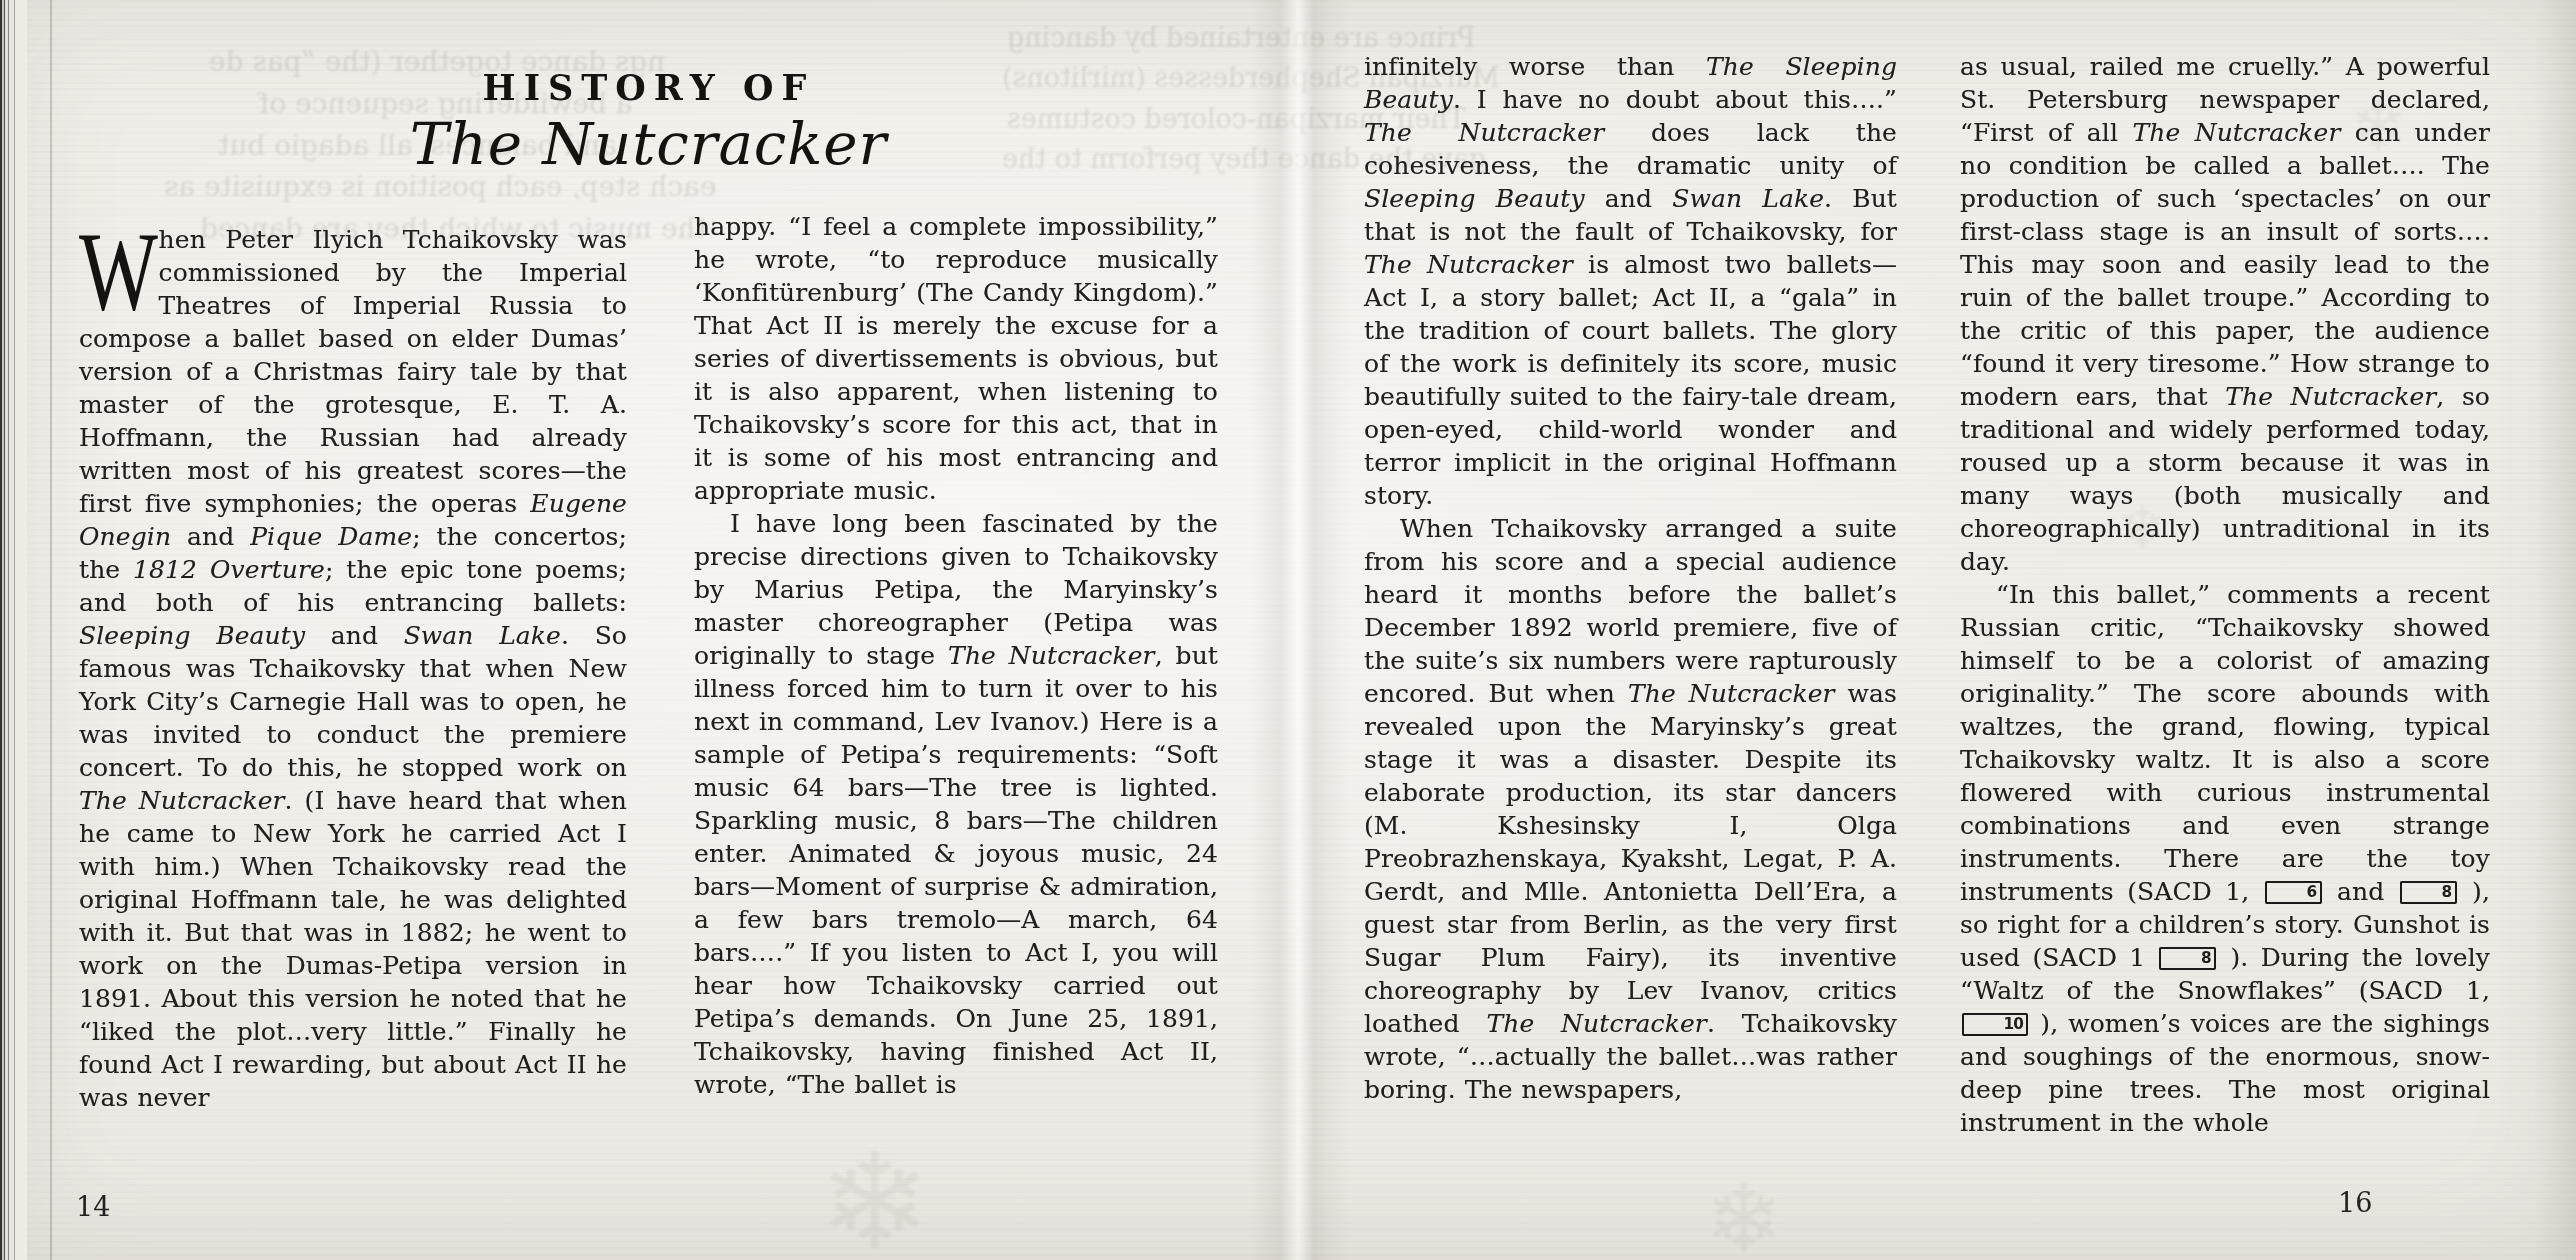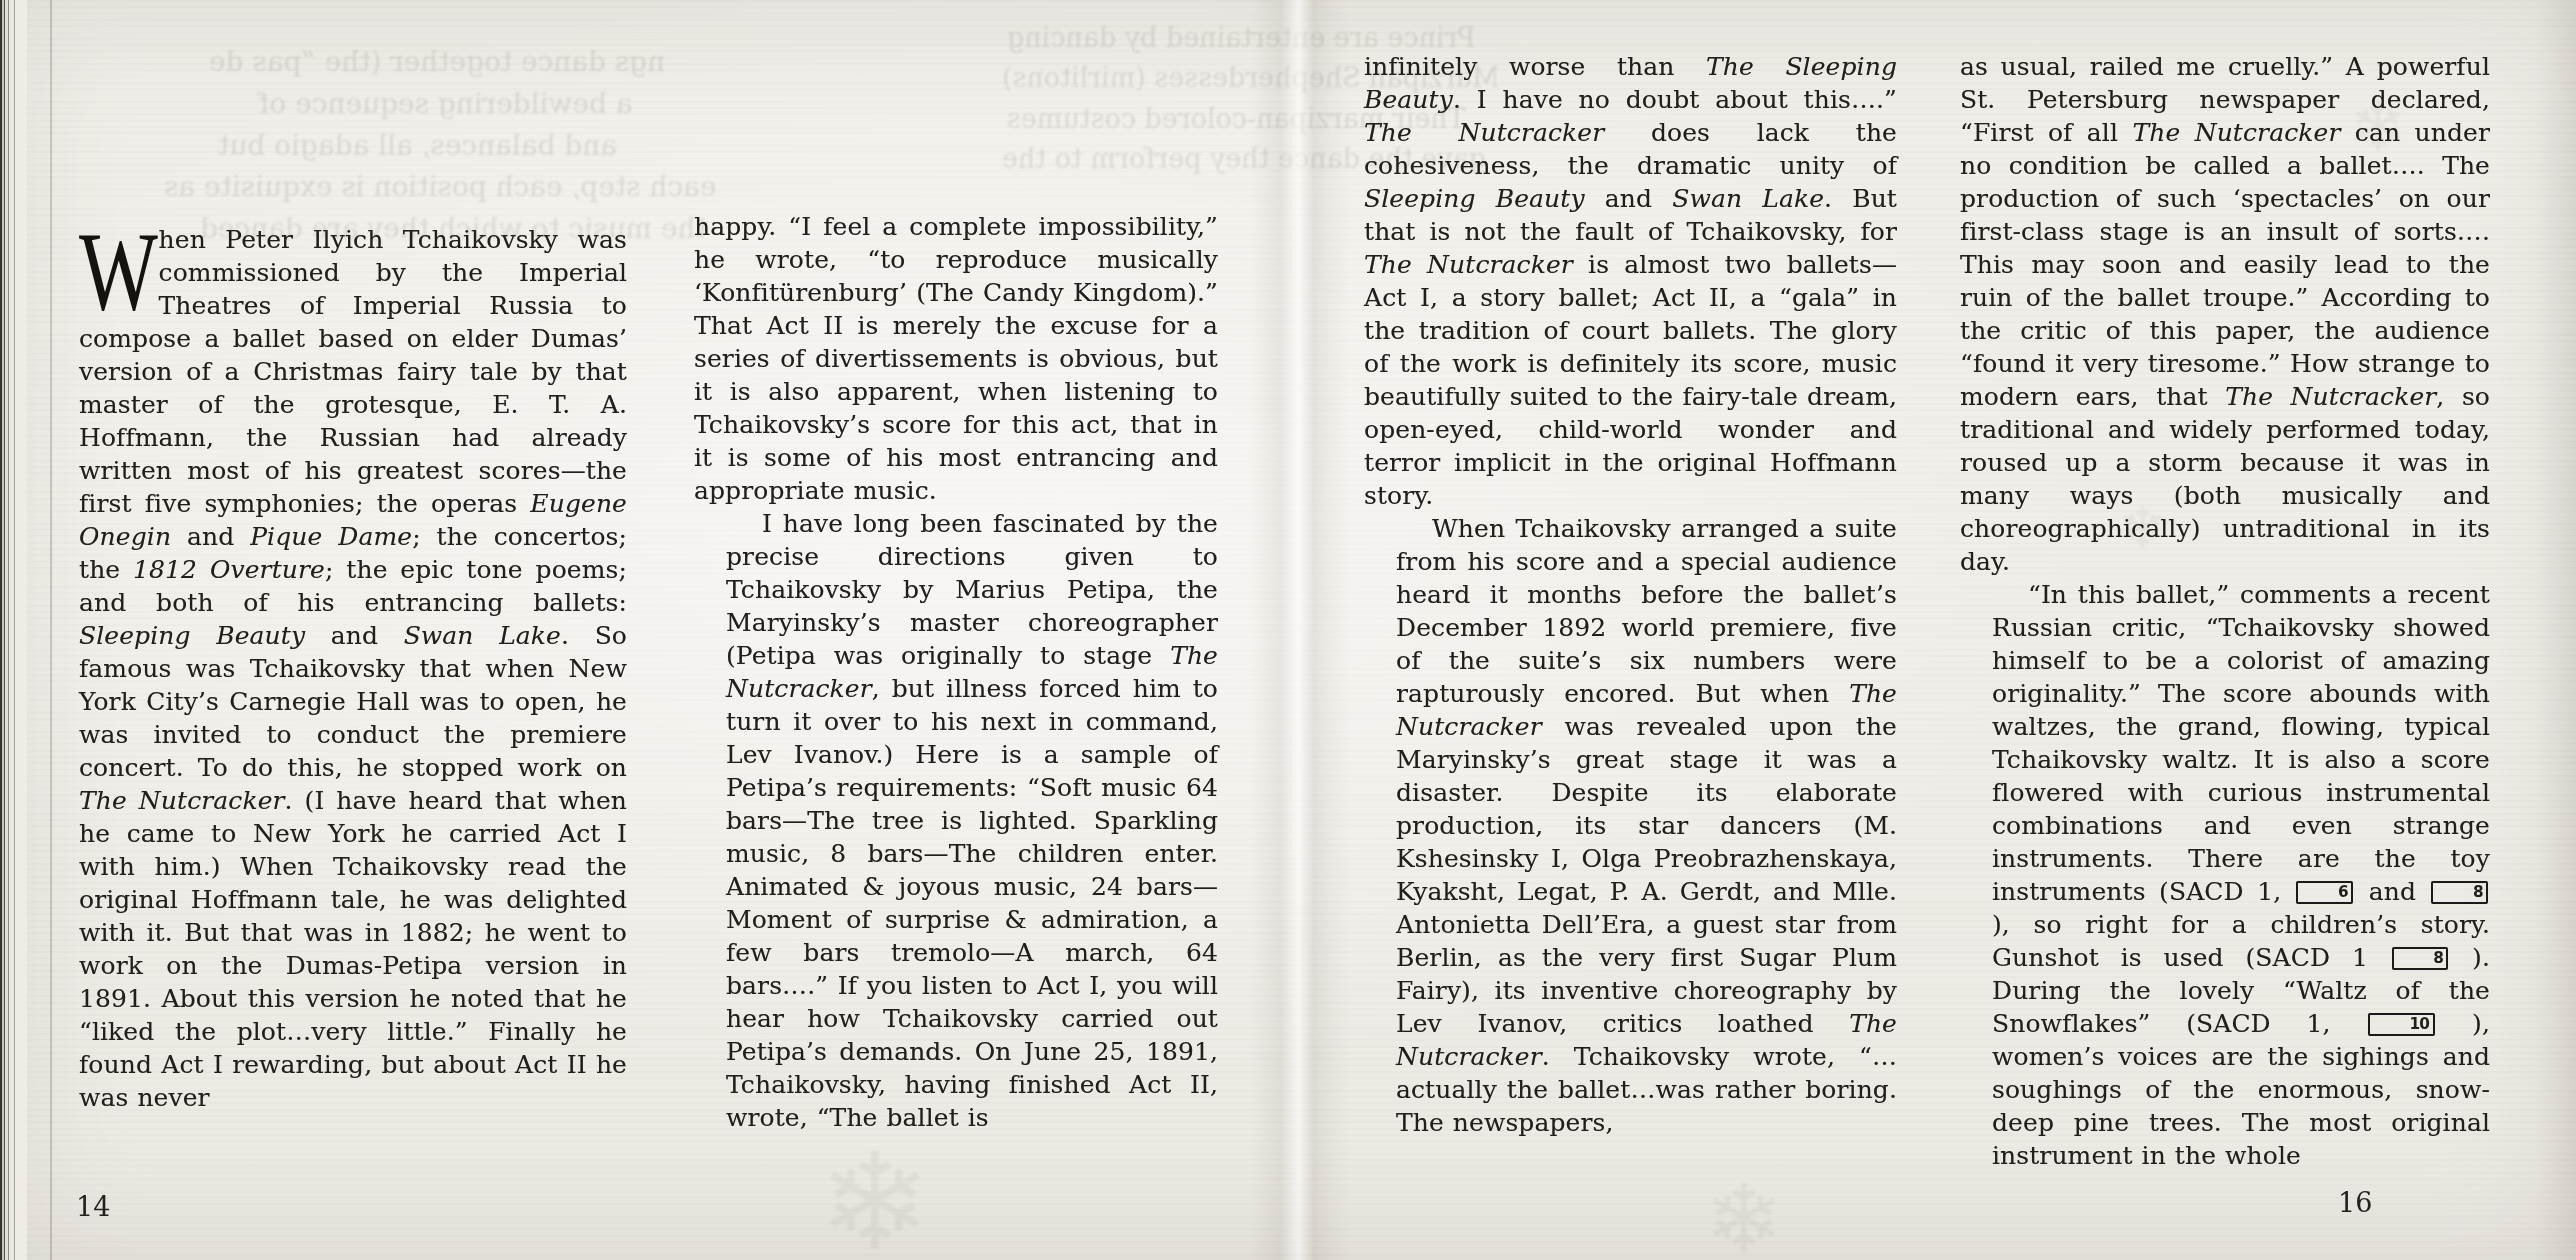--- a/index.html
+++ b/index.html
@@ -39,21 +39,21 @@
   }
   .title-script{
     font-family:"DejaVu Serif", serif;font-style:italic;font-weight:500;
     font-size:58px;margin-top:1.8px;color:#14130f;letter-spacing:0.9px;
   }
 
   .col{position:absolute;text-align:justify;font-size:25px;line-height:33px;
        letter-spacing:0.1px;word-spacing:0.9px;color:#201f1c;
        text-shadow:0 0 0.6px rgba(20,18,15,0.35);}
   .col p{margin:0;}
-  .col p.indent{text-indent:36px;margin-left:32px;}
+  .col p.indent{text-indent:36px;}
   .col em{font-style:italic;}
   #col1{left:79px;top:223px;width:548px;}
   #col2{left:694px;top:210px;width:524px;}
   #col3{left:1364px;top:50px;width:533px;}
   #col4{left:1960px;top:50px;width:530px;}
 
   .dropcap{
     float:left;font-family:"Liberation Serif", serif;
     font-size:113px;line-height:86px;height:92px;width:76px;
     transform:scaleX(0.74);transform-origin:0 50%;
@@ -99,20 +99,24 @@
       <div class="ghost-flake" style="left: 1704px; top: 1164px; font-size: 95px;">❄</div>
       <div class="ghost-flake" style="left: 2349px; top: 86px; font-size: 70px;">❄</div>
       <div class="ghost-flake" style="left: 2118px; top: 494px; font-size: 58px;">❄</div>
     </div>
 
   <div class="left-edge"></div>
   <div class="edge-crease"></div>
   <div class="fold"></div>
   <div class="right-shade"></div>
 
+  <div class="title-block">
+    <div class="title-caps">HISTORY OF</div>
+    <div class="title-script">The Nutcracker</div>
+  </div>
 
   <div class="col" id="col1">
       <p class=""><span class="dropcap">W</span><span>hen Peter Ilyich Tchaikovsky was commissioned by the Imperial Theatres of Imperial Russia to compose a ballet based on elder Dumas’ version of a Christmas fairy tale by that master of the grotesque, E. T. A. Hoffmann, the Russian had already written most of his greatest scores—the first five symphonies; the operas </span><em>Eugene Onegin</em><span> and </span><em>Pique Dame</em><span>; the concertos; the </span><em>1812 Overture</em><span>; the epic tone poems; and both of his entrancing ballets: </span><em>Sleeping Beauty</em><span> and </span><em>Swan Lake</em><span>. So famous was Tchaikovsky that when New York City’s Carnegie Hall was to open, he was invited to conduct the premiere concert. To do this, he stopped work on </span><em>The Nutcracker</em><span>. (I have heard that when he came to New York he carried Act I with him.) When Tchaikovsky read the original Hoffmann tale, he was delighted with it. But that was in 1882; he went to work on the Dumas-Petipa version in 1891. About this version he noted that he “liked the plot…very little.” Finally he found Act I rewarding, but about Act II he was never</span></p>
     </div>
   <div class="col" id="col2">
       <p class=""><span>happy. “I feel a complete impossibility,” he wrote, “to reproduce musically ‘Konfitürenburg’ (The Candy Kingdom).” That Act II is merely the excuse for a series of divertissements is obvious, but it is also apparent, when listening to Tchaikovsky’s score for this act, that in it is some of his most entrancing and appropriate music.</span></p>
       <p class="indent"><span>I have long been fascinated by the precise directions given to Tchaikovsky by Marius Petipa, the Maryinsky’s master choreographer (Petipa was originally to stage </span><em>The Nutcracker</em><span>, but illness forced him to turn it over to his next in command, Lev Ivanov.) Here is a sample of Petipa’s requirements: “Soft music 64 bars—The tree is lighted. Sparkling music, 8 bars—The children enter. Animated &amp; joyous music, 24 bars—Moment of surprise &amp; admiration, a few bars tremolo—A march, 64 bars….” If you listen to Act I, you will hear how Tchaikovsky carried out Petipa’s demands. On June 25, 1891, Tchaikovsky, having finished Act II, wrote, “The ballet is</span></p>
     </div>
   <div class="col" id="col3">
       <p class=""><span>infinitely worse than </span><em>The Sleeping Beauty</em><span>. I have no doubt about this….” </span><em>The Nutcracker</em><span> does lack the cohesiveness, the dramatic unity of </span><em>Sleeping Beauty</em><span> and </span><em>Swan Lake</em><span>. But that is not the fault of Tchaikovsky, for </span><em>The Nutcracker</em><span> is almost two ballets—Act I, a story ballet; Act II, a “gala” in the tradition of court ballets. The glory of the work is definitely its score, music beautifully suited to the fairy-tale dream, open-eyed, child-world wonder and terror implicit in the original Hoffmann story.</span></p>

